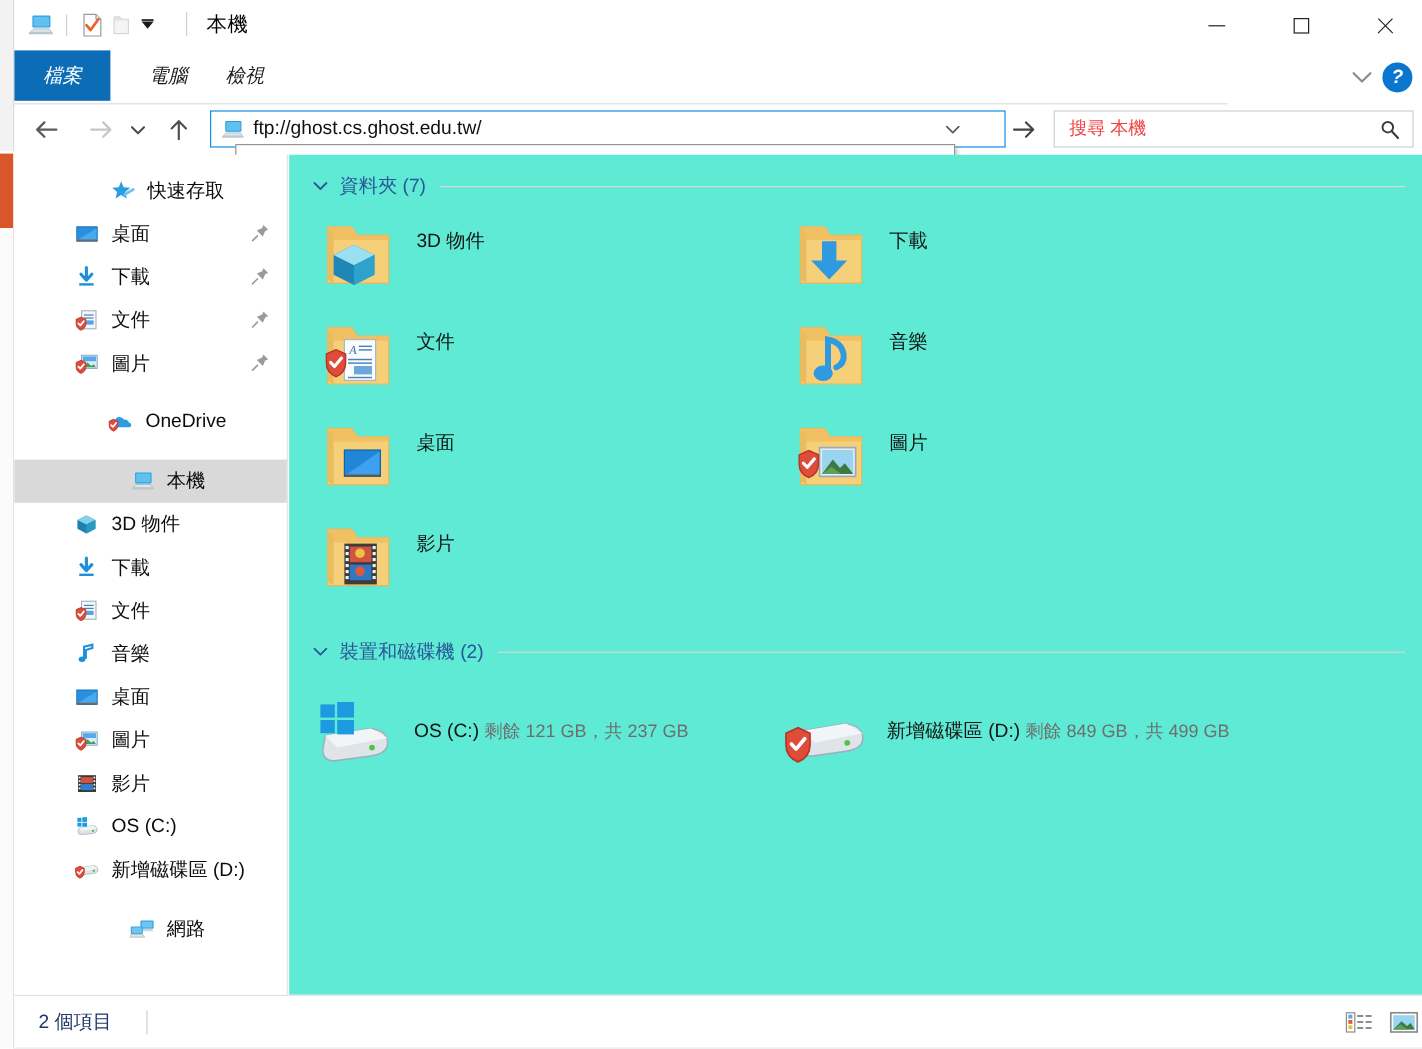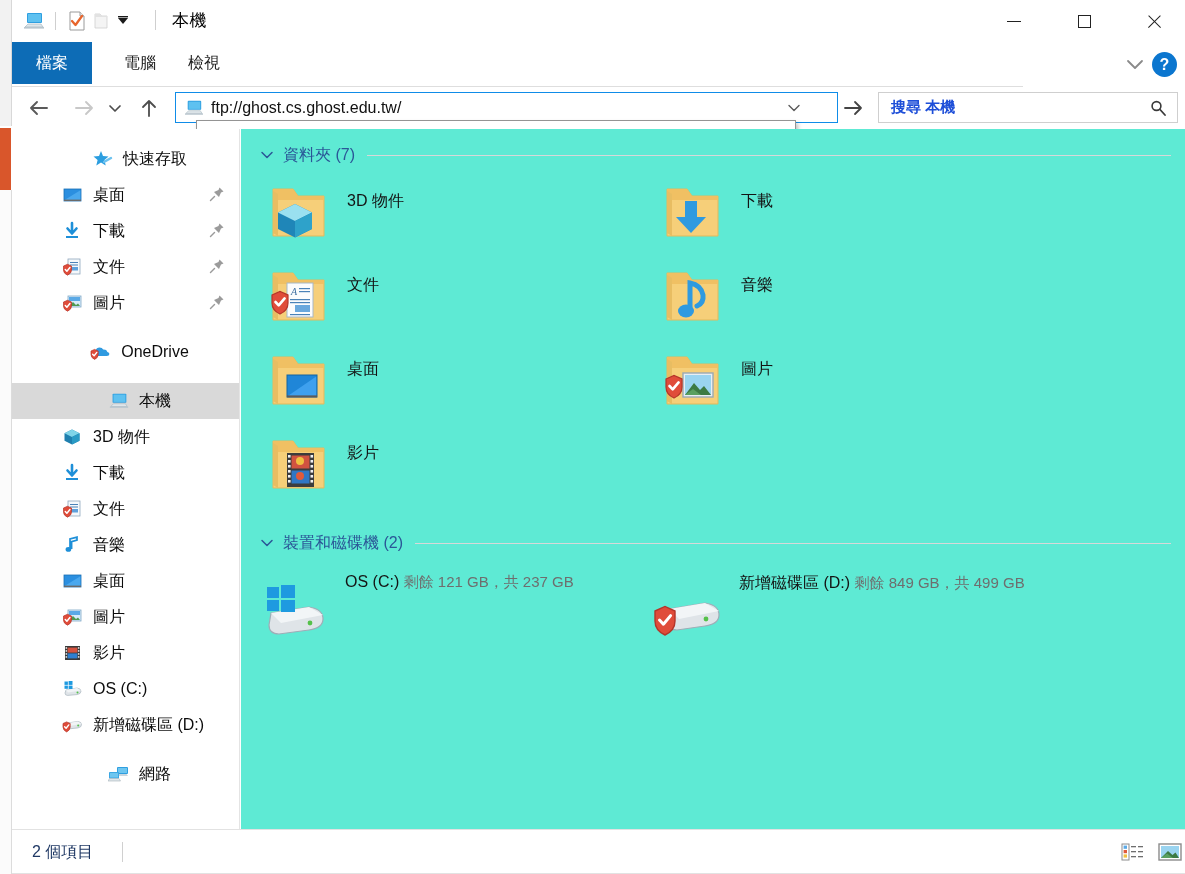--- a/index.html
+++ b/index.html
@@ -33,21 +33,21 @@
   #btn-max { left: 1049px; }
   #btn-close { left: 1119px; }
   .glyph-min { width: 14px; height: 1px; background: #222; }
   .glyph-max { width: 13px; height: 13px; border: 1.3px solid #222; }
   .glyph-close { position: relative; width: 16px; height: 16px; }
   .glyph-close:before, .glyph-close:after { content:""; position: absolute; left: 0; top: 7.5px; width: 17px; height: 1.3px; background: #222; }
   .glyph-close:before { transform: rotate(45deg); }
   .glyph-close:after { transform: rotate(-45deg); }
 
   
-  #ribbon { position: absolute; left: 12px; top: 42px; width: 1011px; height: 45px; background: #ffffff; border-bottom: 1px solid #dedede; }
+  #ribbon { position: absolute; left: 12px; top: 42px; width: 1011px; height: 45px; background: #ffffff; border-bottom: 1px solid #dedede; font-style: italic; }
   .rtab { position: absolute; top: 0; height: 42px; display: flex; align-items: center; justify-content: center; font-size: 16px; color: #1a1a1a; padding: 0 16px; }
   .rtab.active { background: #0d6cb6; color: #ffffff; }
   #tab-file { left: 0; width: 80px; }
   #tab-computer { left: 96px; }
   #tab-view { left: 160px; }
   #ribbon-collapse { position: absolute; left: 1110px; top: 10px; width: 26px; height: 24px; }
   #help-btn { position: absolute; left: 1140px; top: 10px; width: 25px; height: 25px; border-radius: 50%; background: #0b76cf; color:#fff; font-size: 16px; font-weight: bold; display:flex; align-items:center; justify-content:center; }
 
   
   #addrrow { position: absolute; left: 12px; top: 88px; width: 1173px; height: 40px; background: #ffffff; }
@@ -61,21 +61,21 @@
   #addr-icon { width: 22px; height: 18px; margin-left: 7px; position: relative; flex: 0 0 auto; }
   #addr-text { font-size: 16px; color: #111; margin-left: 6px; white-space: nowrap; }
   #addr-chevron { position: absolute; right: 36px; top: 9px; width: 14px; height: 12px; }
   #addr-go { position: absolute; right: 4px; top: 6px; width: 26px; height: 20px; }
 
   #autocomplete { position: absolute; left: 196px; top: 120px; width: 600px; height: 30px; background: #ffffff; border: 1px solid #949494; box-shadow: 2px 3px 4px rgba(0,0,0,.25); }
   #ac-grip { position: absolute; right: 3px; bottom: 2px; width: 12px; height: 12px; }
   #ac-grip i { position: absolute; width: 3px; height: 3px; background: #9d9d9d; }
 
   #searchbox { position: absolute; left: 866px; top: 4px; width: 300px; height: 31px; border: 1px solid #cfcfcf; background: #fff; display: flex; align-items: center; }
-  #search-ph { font-size: 15px; color: #1d4ed8; margin-left: 12px; font-weight: bold; }
+  #search-ph { font-size: 15px; color: #ef4444; margin-left: 12px; }
   #search-icon { position: absolute; right: 10px; top: 6px; width: 18px; height: 18px; }
 
   
   #body { position: absolute; left: 12px; top: 129px; width: 1173px; height: 700px; background: #ffffff; }
   #sidebar { position: absolute; left: 0; top: 0; width: 228px; height: 700px; background: #ffffff; border-right: 1px solid #e4e4e4; padding-top: 12px; }
   .nav-item { position: relative; height: 36px; display: flex; align-items: center; font-size: 16px; color: #0c0c0c; }
   .nav-item.sel { background: #d9d9d9; }
   .nav-item .ni-icon { width: 22px; height: 20px; flex: 0 0 auto; position: relative; margin-right: 9px; }
   .nav-item .ni-label { white-space: nowrap; }
   .nav-item .pin { position: absolute; right: 14px; top: 9px; width: 16px; height: 16px; }
@@ -89,21 +89,21 @@
   .grp-chev { width: 16px; height: 16px; margin-right: 8px; position: relative; }
   .grp-title { font-size: 16px; color: #2b5797; white-space: nowrap; }
   .grp-line { flex: 1; height: 1px; background: #d8d8d8; margin-left: 12px; margin-right: 14px; }
 
   .tiles { position: relative; }
   .tile { position: absolute; width: 410px; height: 83px; display: flex; align-items: flex-start; }
   .tile-icon { width: 80px; height: 76px; position: relative; flex: 0 0 auto; }
   .tile-body { margin-left: 8px; padding-top: 14px; }
   .tile-name { font-size: 16px; color: #141414; white-space: nowrap; }
 
-  .drive-tile { position: absolute; width: 410px; height: 80px; display: flex; align-items: flex-start; }
+  .drive-tile { position: absolute; width: 410px; height: 80px; display: flex; align-items: center; }
   .drv-icon { width: 76px; height: 66px; position: relative; flex: 0 0 auto; margin-top: 14px; }
   .drv-body { margin-left: 10px; padding-top: 8px; width: 292px; }
   .drv-name { font-size: 16px; color: #141414; white-space: nowrap; margin-bottom: 5px; }
   .bar { width: 286px; height: 18px; background: #e6e6e6; position: relative; }
   .bar > span { position: absolute; left: 0; top: 0; height: 100%; background: #26a0da; display: block; }
   .drv-cap { font-size: 15px; color: #6e6e6e; margin-top: 5px; white-space: nowrap; }
 
   
   #status { position: absolute; left: 12px; top: 829px; width: 1173px; height: 45px; background: #ffffff; border-top: 1px solid #e2e2e2; }
   #status-text { position: absolute; left: 20px; top: 12px; font-size: 16px; color: #1f3864; }

